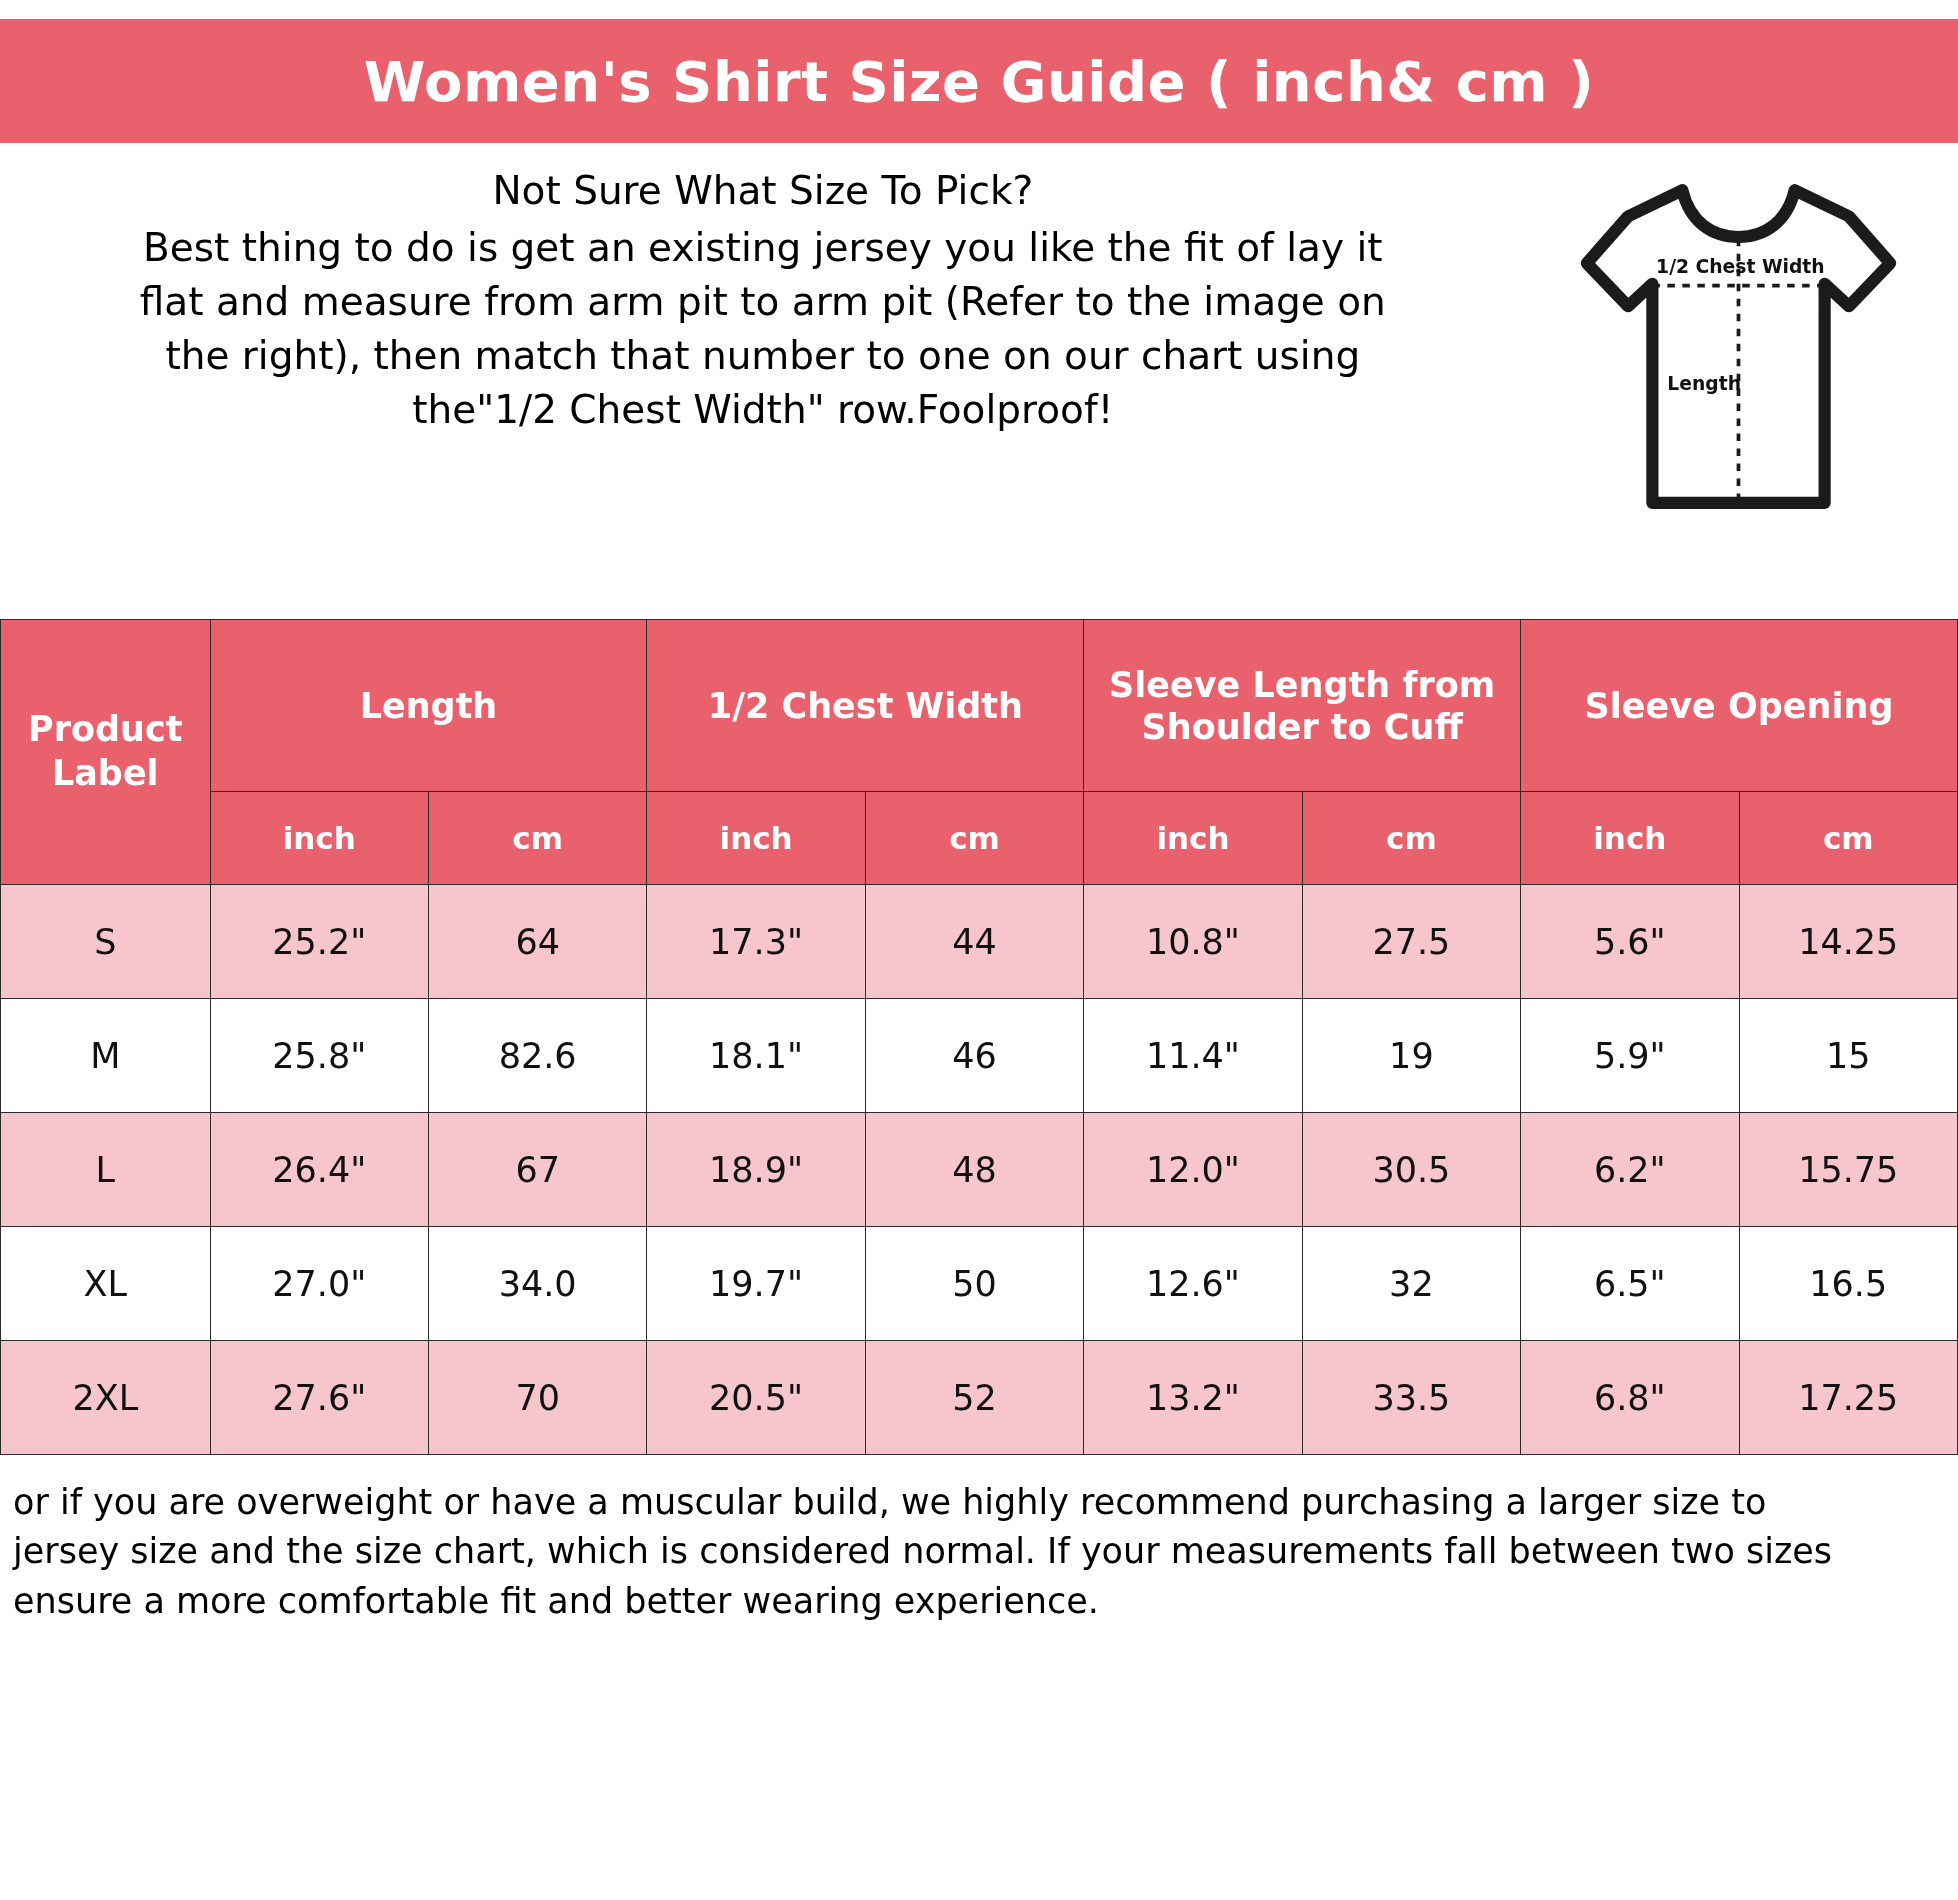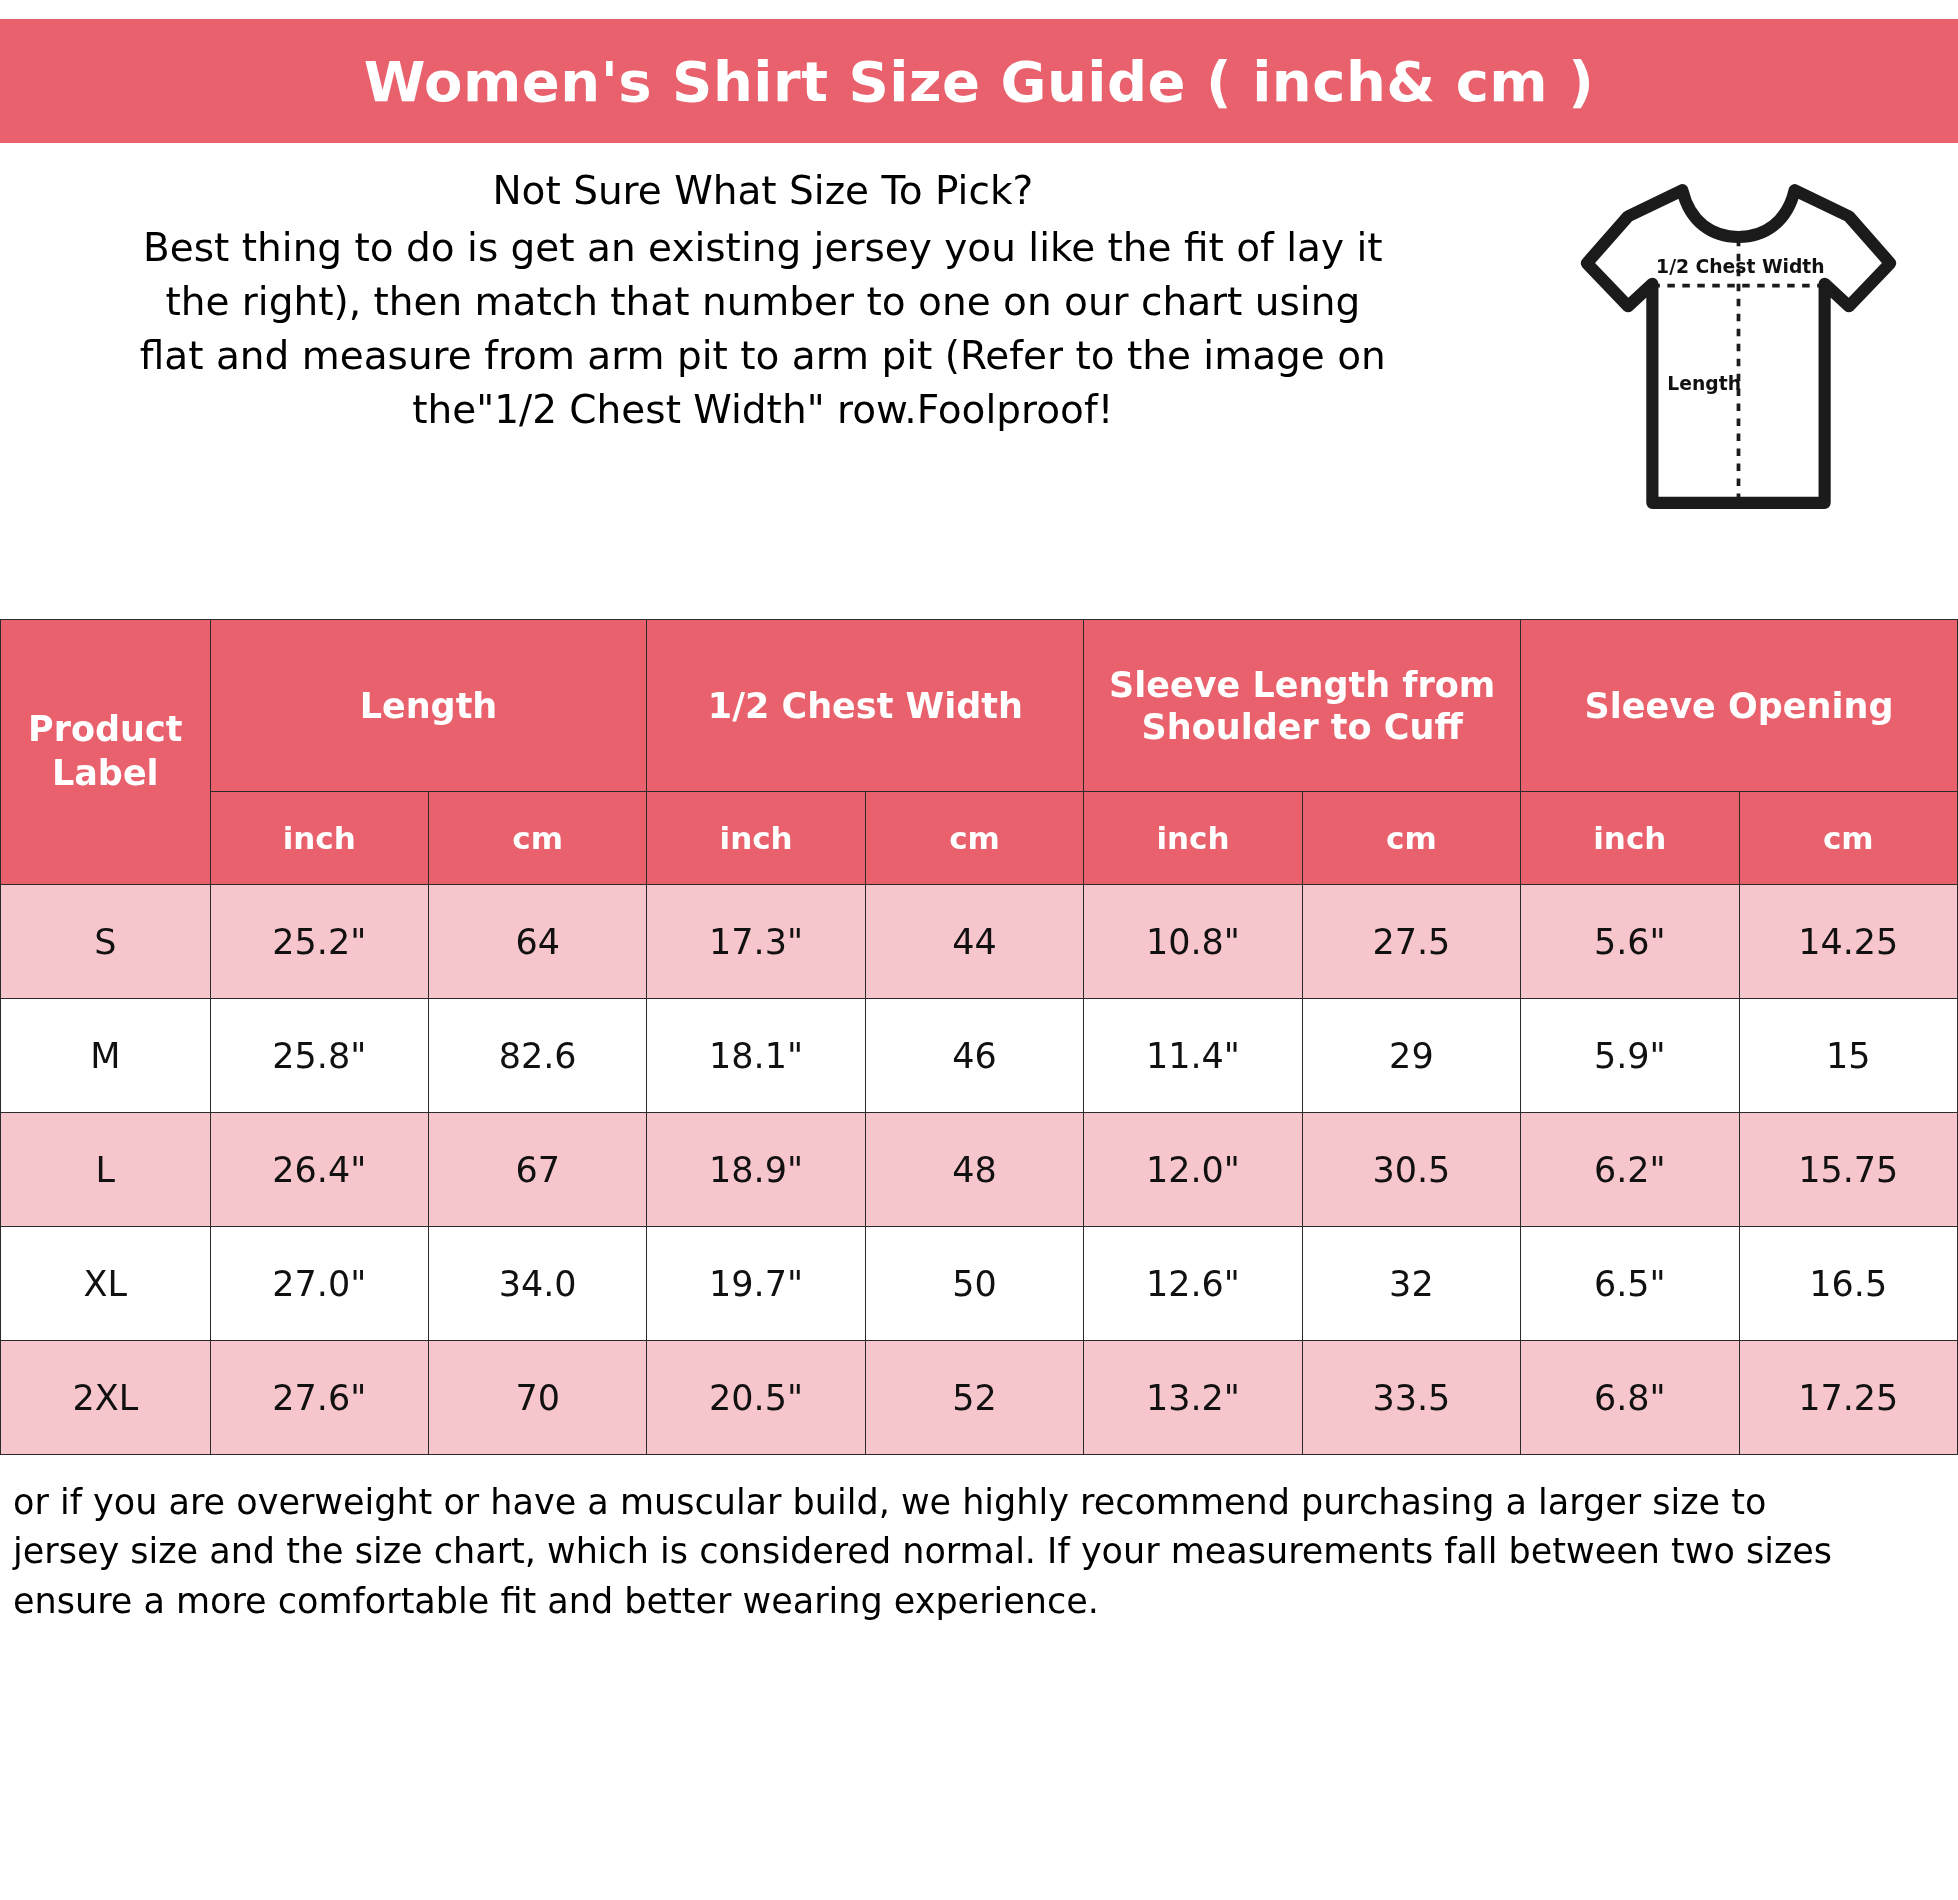--- a/index.html
+++ b/index.html
@@ -137,22 +137,22 @@
 <div class="page">
 
   <div class="banner">
     <div class="banner-title">Women's Shirt Size Guide ( inch&amp; cm )</div>
   </div>
 
   <div class="intro-wrap">
     <div class="intro-text">
       <div class="intro-line first">Not Sure What Size To Pick?</div>
       <div class="intro-line">Best thing to do is get an existing jersey you like the fit of lay it</div>
+      <div class="intro-line">flat and measure from arm pit to arm pit (Refer to the image on</div>
       <div class="intro-line">the right), then match that number to one on our chart using</div>
-      <div class="intro-line">flat and measure from arm pit to arm pit (Refer to the image on</div>
       <div class="intro-line">the"1/2 Chest Width" row.Foolproof!</div>
     </div>
 
     <div class="shirt-box">
       <svg class="shirt-svg" width="337" height="347" viewBox="0 0 360 370">
 
         <path d="M120 18 L62 46 L18 96 L62 142 L88 118 L88 352 L272 352 L272 118 L298 142 L342 96 L298 46 L240 18
                  C232 52 208 68 180 68 C152 68 128 52 120 18 Z" fill="#ffffff" stroke="#1b1b1b" stroke-width="13" stroke-linejoin="round"></path>
 
         <line x1="180" y1="70" x2="180" y2="352" stroke="#1b1b1b" stroke-width="4" stroke-dasharray="8,8"></line>
@@ -207,21 +207,21 @@
         <td class="cell">5.6"</td>
         <td class="cell">14.25</td>
       </tr>
       <tr class="row-plain">
         <td class="cell">M</td>
         <td class="cell">25.8"</td>
         <td class="cell">82.6</td>
         <td class="cell">18.1"</td>
         <td class="cell">46</td>
         <td class="cell">11.4"</td>
-        <td class="cell">29</td>
+        <td class="cell">19</td>
         <td class="cell">5.9"</td>
         <td class="cell">15</td>
       </tr>
       <tr class="row-shade">
         <td class="cell">L</td>
         <td class="cell">26.4"</td>
         <td class="cell">67</td>
         <td class="cell">18.9"</td>
         <td class="cell">48</td>
         <td class="cell">12.0"</td>

